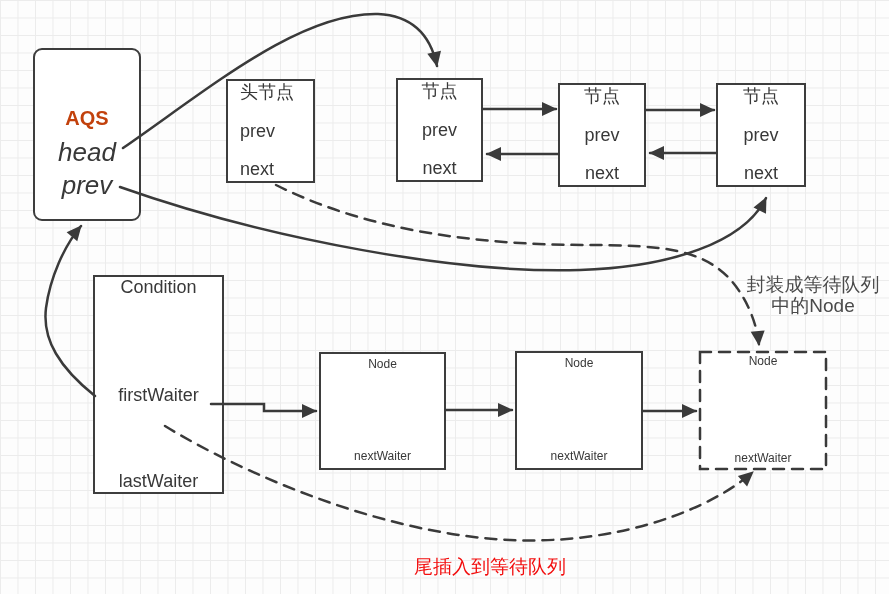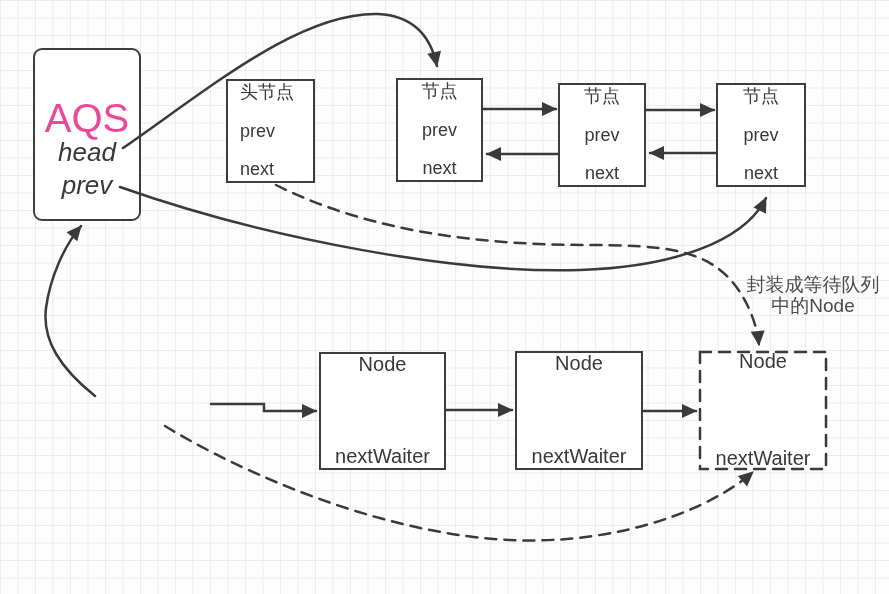--- a/index.html
+++ b/index.html
@@ -28,29 +28,29 @@
     font-size:18px;
     line-height:23px;
     text-align:center;
   }
   .aqs{
     left:33px;top:48px;width:108px;height:173px;
     border-radius:9px;
     justify-content:flex-start;
     padding-top:50px;
   }
-  .aqs .title{font-size:40px;line-height:36px;color:#ec4899;}
+  .aqs .title{font-size:20px;line-height:36px;color:#c2410c;font-weight:bold;}
   .aqs .fld{font-size:26px;line-height:33px;font-style:italic;}
   .head-node{left:226px;top:79px;width:89px;height:104px;align-items:flex-start;padding-left:12px;text-align:left;}
   .sync1{left:396px;top:78px;width:87px;height:104px;}
   .sync2{left:558px;top:83px;width:88px;height:104px;}
   .sync3{left:716px;top:83px;width:90px;height:104px;}
   .condition{left:93px;top:275px;width:131px;height:219px;font-size:18px;line-height:21px;}
   .condition .title{line-height:20px;margin-bottom:22px;}
-  .waiter{width:127px;height:118px;font-size:20px;}
+  .waiter{width:127px;height:118px;font-size:12px;}
   .waiter .title{line-height:20px;margin-bottom:22px;}
   .w1{left:319px;top:352px;}
   .w2{left:515px;top:351px;width:128px;height:119px;}
   .w3{left:699px;top:351px;width:128px;height:119px;border:none;background:#ffffff;}
   .overlay{position:absolute;left:0;top:0;z-index:2;pointer-events:none;}
   .overlay path, .overlay rect{fill:none;stroke:#3a3a3a;stroke-width:2.5px;stroke-linecap:round;}
   .overlay .dash{stroke-dasharray:11 8;}
   .note{
     position:absolute;z-index:3;text-align:center;
     font-size:19px;line-height:21px;color:#4a4a4a;
@@ -84,20 +84,25 @@
     <div>节点</div>
     <div>prev</div>
     <div>next</div>
   </div>
   <div class="shape sync3">
     <div>节点</div>
     <div>prev</div>
     <div>next</div>
   </div>
 
+  <div class="shape condition">
+    <div class="title">Condition</div>
+    <div>firstWaiter</div>
+    <div>lastWaiter</div>
+  </div>
 
   <div class="shape waiter w1">
     <div class="title">Node</div>
     <div>nextWaiter</div>
   </div>
   <div class="shape waiter w2">
     <div class="title">Node</div>
     <div>nextWaiter</div>
   </div>
   <div class="shape waiter w3">
@@ -134,14 +139,15 @@
     <path d="M 643 411 L 696 411" marker-end="url(#ah)"></path>
 
     <path class="dash" d="M 165 426 C 240 472, 380 534, 510 540 C 622 545, 712 508, 753 472" marker-end="url(#ah)"></path>
   </svg>
 
   <div class="note wrap-note">
     <div>封装成等待队列</div>
     <div>中的Node</div>
   </div>
 
+  <div class="note red-note">尾插入到等待队列</div>
 
 </div>
 
 </body></html>

